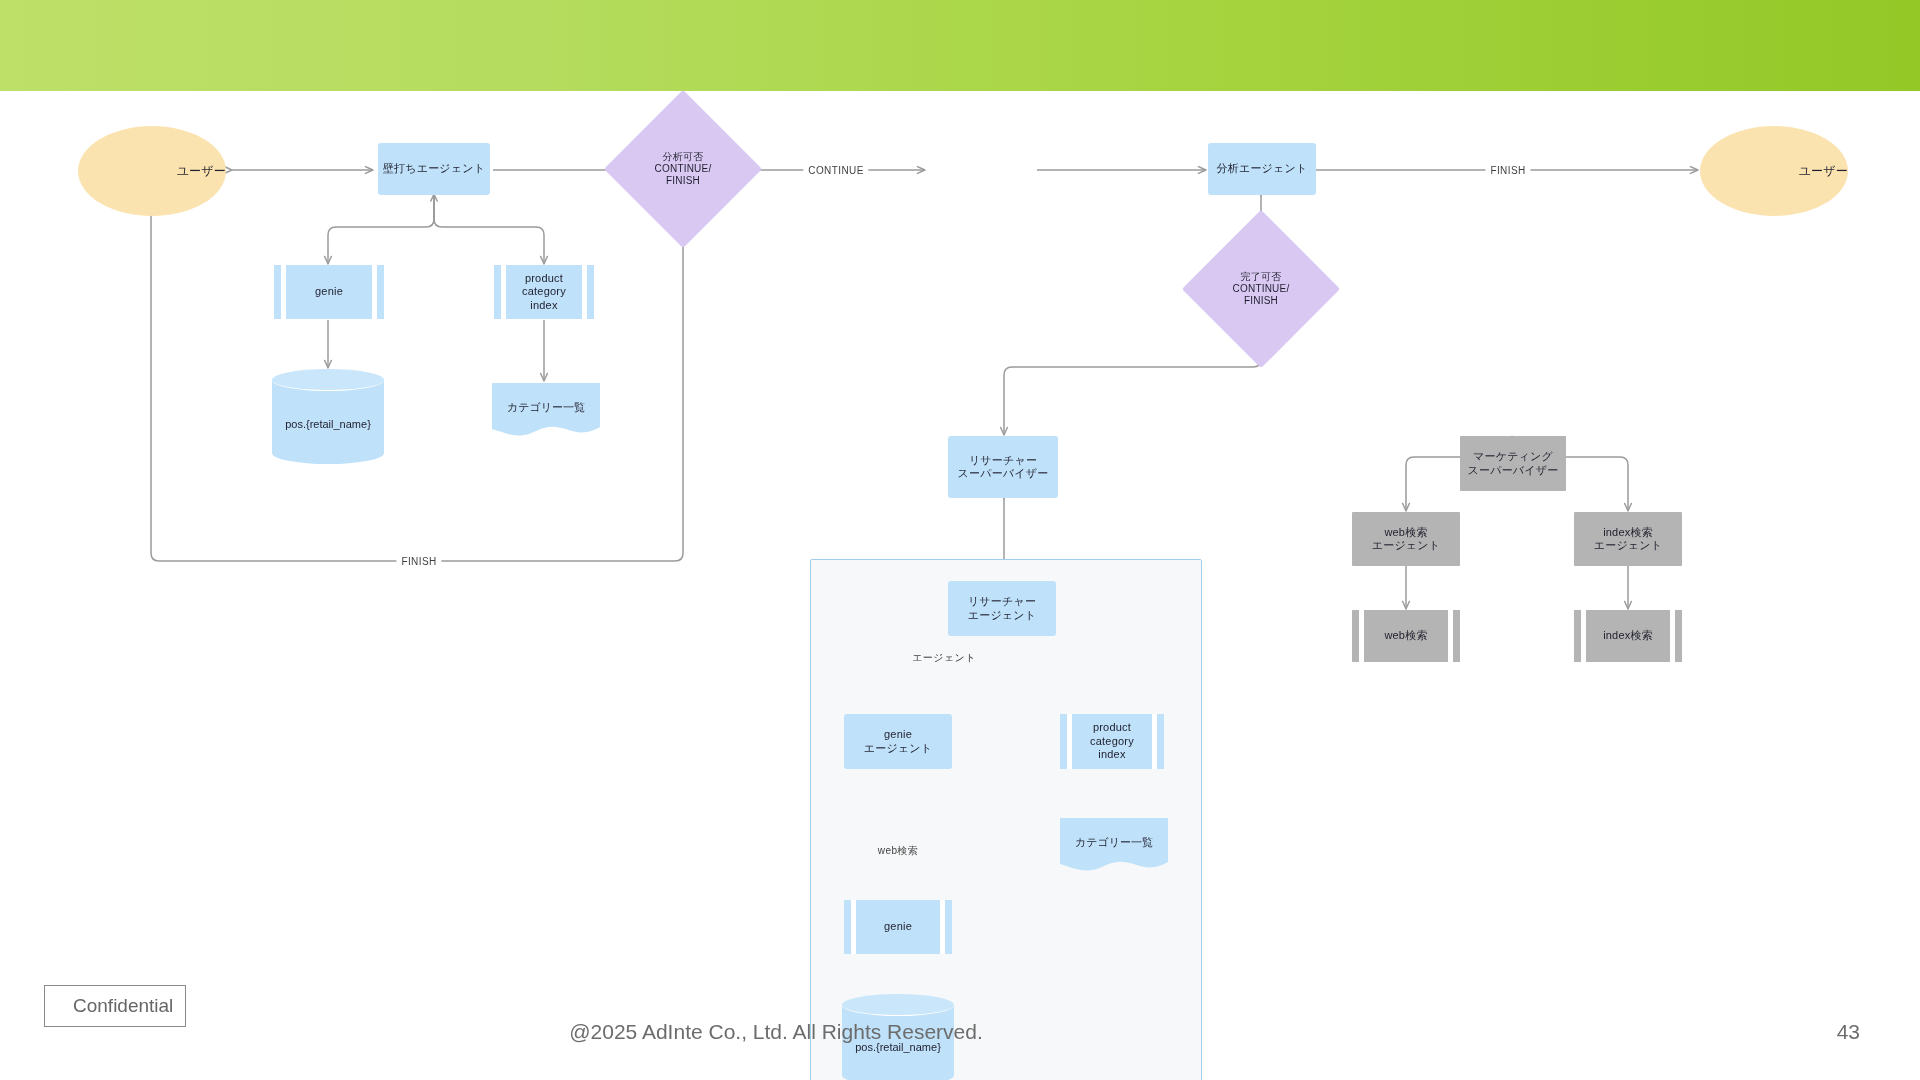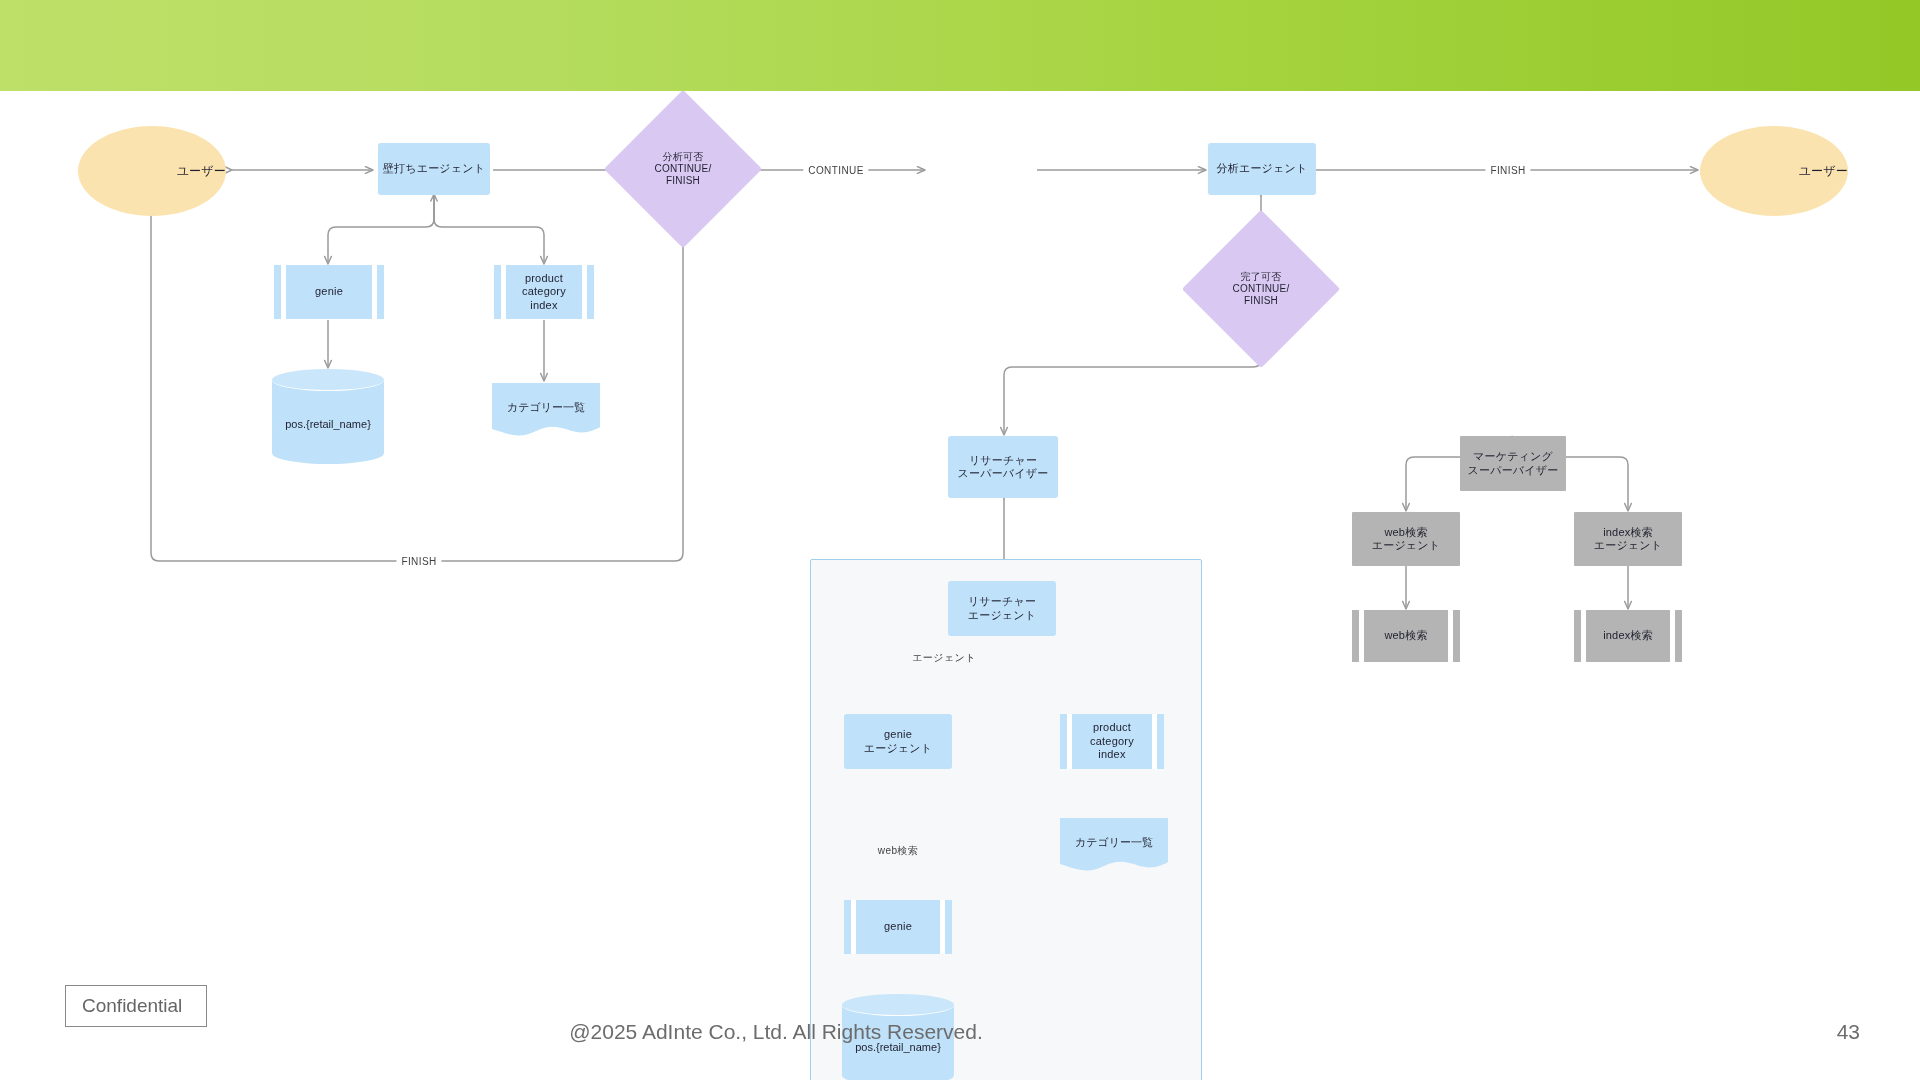--- a/index.html
+++ b/index.html
@@ -54,22 +54,22 @@
   .doc .dsvg{position:absolute;inset:0;}
   .doc .dlabel{position:absolute;left:0;right:0;top:42%;transform:translateY(-50%);
                text-align:center;color:#1f1f2e;z-index:3;}
 
   .group-box{position:absolute;background:#f7f8f9;border:1px solid #9fcfec;border-radius:2px;}
 
   .edge-label{position:absolute;background:#ffffff;padding:0 5px;color:#3f3f3f;
               transform:translate(-50%,-50%);white-space:nowrap;letter-spacing:.4px;}
 
   .footer-conf{position:absolute;left:44px;top:985px;width:142px;height:42px;
-    border:1px solid #8a8a8a;display:flex;align-items:center;padding-left:16px;
-    box-sizing:border-box;color:#666;font-size:19px;margin-left:21px;}
+    border:1px solid #8a8a8a;display:flex;align-items:center;padding-left:28px;
+    box-sizing:border-box;color:#666;font-size:19px;}
   .footer-copy{position:absolute;left:0;top:1020px;width:1552px;text-align:center;
     color:#6c6c6c;font-size:21px;}
   .footer-page{position:absolute;right:60px;top:1020px;color:#6c6c6c;font-size:21px;}
 </style>
 </head>
 <body>
 
 <div id="slide">
 
   <div class="header-bar"></div>

